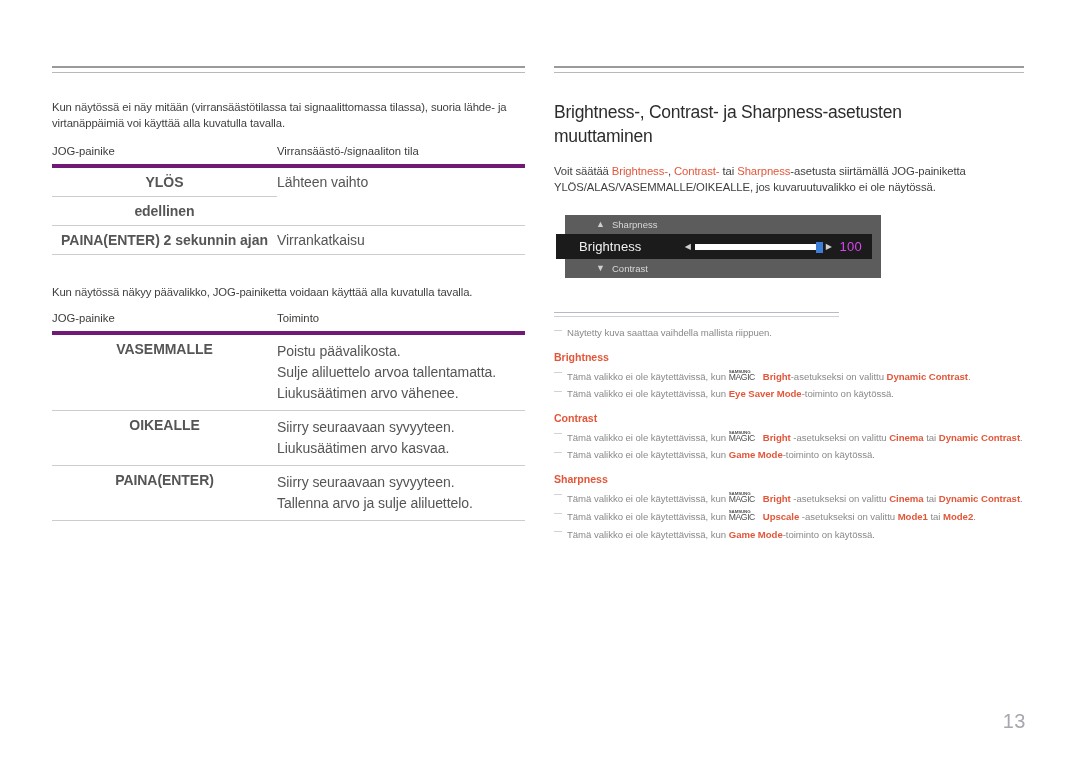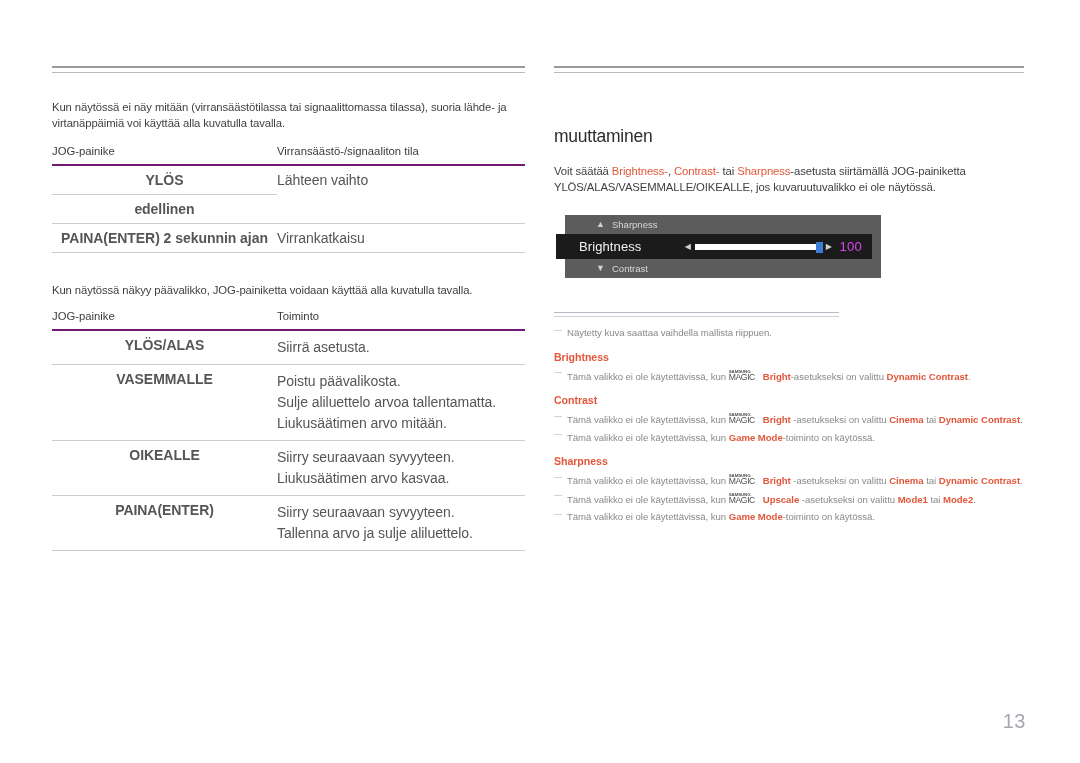--- a/index.html
+++ b/index.html
@@ -63,21 +63,21 @@
   }
   table.jog th {
     font-size: 11.3px;
     font-weight: normal;
     color: #3b3b3b;
     text-align: left;
     padding: 0 0 7px 0;
     vertical-align: bottom;
   }
   table.jog thead tr {
-    border-bottom: 2px solid #701a75;
+    border-bottom: 4px solid #701a75;
   }
   table.jog td {
     font-size: 14px;
     color: #555555;
     padding: 6px 0 6px 0;
     vertical-align: top;
     letter-spacing: -0.05px;
   }
   td.keycell {
     text-align: center;
@@ -301,34 +301,26 @@
 
     <table class="jog">
       <thead>
         <tr>
           <th class="colw-a">JOG-painike</th>
           <th class="colw-b pad-l">Toiminto</th>
         </tr>
       </thead>
       <tbody>
         <tr class="rowline">
-          <td class="keycell">YLÖS/ALAS</td>
-          <td class="valcell pad-l">
-            <span class="cell-lines">
-              <span>Siirrä asetusta.</span>
-            </span>
-          </td>
-        </tr>
-        <tr class="rowline">
           <td class="keycell">VASEMMALLE</td>
           <td class="valcell pad-l">
             <span class="cell-lines">
               <span>Poistu päävalikosta.</span>
               <span>Sulje aliluettelo arvoa tallentamatta.</span>
-              <span>Liukusäätimen arvo mitään.</span>
+              <span>Liukusäätimen arvo vähenee.</span>
             </span>
           </td>
         </tr>
         <tr class="rowline">
           <td class="keycell">OIKEALLE</td>
           <td class="valcell pad-l">
             <span class="cell-lines">
               <span>Siirry seuraavaan syvyyteen.</span>
               <span>Liukusäätimen arvo kasvaa.</span>
             </span>
@@ -344,21 +336,21 @@
           </td>
         </tr>
       </tbody>
     </table>
   </div>
 
   <div class="col-right">
     <div class="top-rule"></div>
 
     <h1 class="heading">
-      <br>
+      <span>Brightness-, Contrast- ja Sharpness-asetusten</span><br>
       <span>muuttaminen</span>
     </h1>
 
     <p class="body-text"><span>Voit säätää </span><span class="accent">Brightness-</span><span>, </span><span class="accent">Contrast-</span><span> tai </span><span class="accent">Sharpness</span><span>-asetusta siirtämällä JOG-painiketta YLÖS/ALAS/VASEMMALLE/OIKEALLE, jos kuvaruutuvalikko ei ole näytössä.</span></p>
 
     <div class="osd">
       <div class="osd-row">
         <span class="osd-chev">▲</span>
         <span>Sharpness</span>
       </div>
@@ -378,20 +370,21 @@
         <span>Contrast</span>
       </div>
     </div>
 
     <div class="note-sep"></div>
 
     <p class="note">Näytetty kuva saattaa vaihdella mallista riippuen.</p>
 
     <h2 class="note-title">Brightness</h2>
     <p class="note"><span>Tämä valikko ei ole käytettävissä, kun </span><span class="magic"><span class="m-top">SAMSUNG</span><span class="m-bot">MAGIC</span></span><span class="hl">Bright</span><span>-asetukseksi on valittu </span><span class="hl">Dynamic Contrast</span><span>.</span></p>
+    <p class="note"><span>Tämä valikko ei ole käytettävissä, kun </span><span class="hl">Eye Saver Mode</span><span>-toiminto on käytössä.</span></p>
 
     <h2 class="note-title">Contrast</h2>
     <p class="note"><span>Tämä valikko ei ole käytettävissä, kun </span><span class="magic"><span class="m-top">SAMSUNG</span><span class="m-bot">MAGIC</span></span><span class="hl">Bright</span><span> -asetukseksi on valittu </span><span class="hl">Cinema</span><span> tai </span><span class="hl">Dynamic Contrast</span><span>.</span></p>
     <p class="note"><span>Tämä valikko ei ole käytettävissä, kun </span><span class="hl">Game Mode</span><span>-toiminto on käytössä.</span></p>
 
     <h2 class="note-title">Sharpness</h2>
     <p class="note"><span>Tämä valikko ei ole käytettävissä, kun </span><span class="magic"><span class="m-top">SAMSUNG</span><span class="m-bot">MAGIC</span></span><span class="hl">Bright</span><span> -asetukseksi on valittu </span><span class="hl">Cinema</span><span> tai </span><span class="hl">Dynamic Contrast</span><span>.</span></p>
     <p class="note"><span>Tämä valikko ei ole käytettävissä, kun </span><span class="magic"><span class="m-top">SAMSUNG</span><span class="m-bot">MAGIC</span></span><span class="hl">Upscale</span><span> -asetukseksi on valittu </span><span class="hl">Mode1</span><span> tai </span><span class="hl">Mode2</span><span>.</span></p>
     <p class="note"><span>Tämä valikko ei ole käytettävissä, kun </span><span class="hl">Game Mode</span><span>-toiminto on käytössä.</span></p>
   </div>

